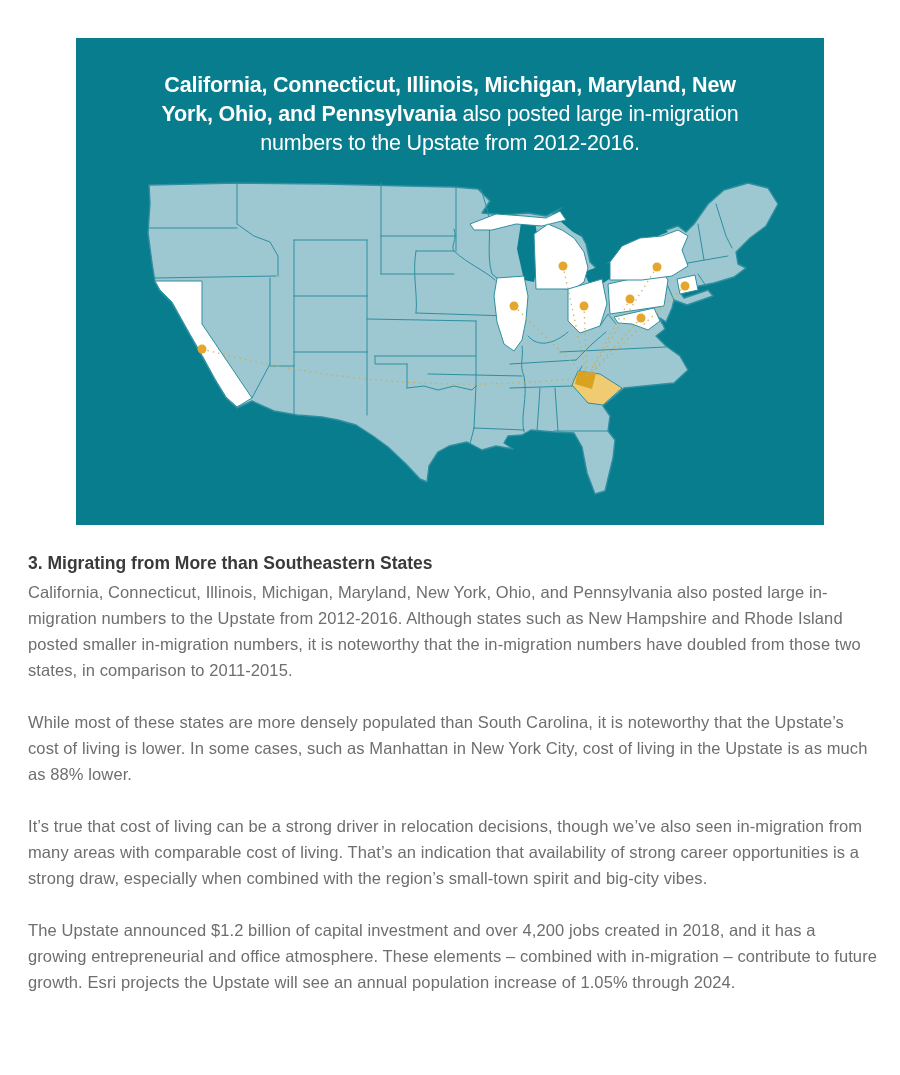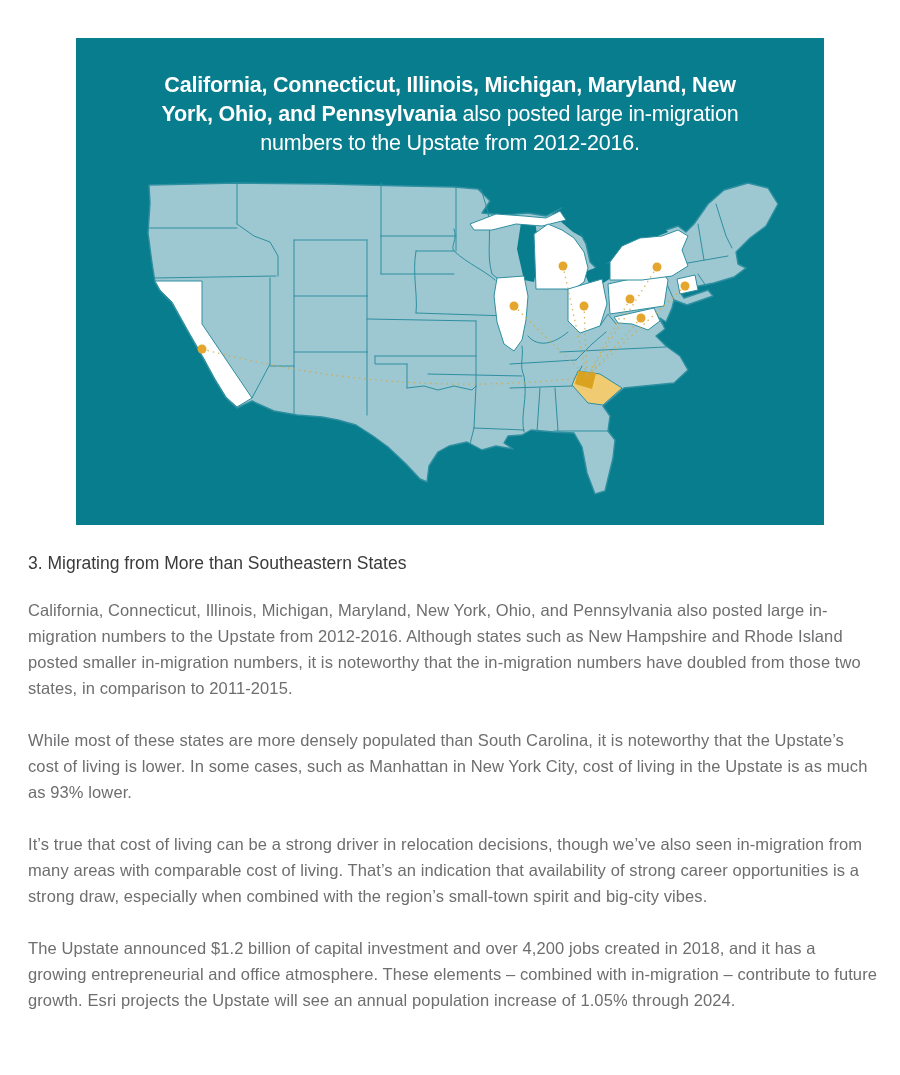--- a/index.html
+++ b/index.html
@@ -46,22 +46,22 @@
   .map-svg .sc-up{fill:var(--gold-dark);stroke:none;}
   .map-svg .route{fill:none;stroke:var(--route);stroke-width:1.3;stroke-dasharray:1.5 4;opacity:.85;}
   .map-svg .dot{fill:var(--dot);}
   .article{
     padding:25px 22px 0 28px;
   }
   .article h2{
     color:var(--head);
     font-size:17.5px;
     line-height:26px;
-    font-weight:400;
-    margin-bottom:21px;
+    font-weight:700;
+    margin-bottom:3px;
   }
   .article p{
     color:var(--body);
     font-size:16.5px;
     line-height:26px;
     margin-bottom:26px;
     letter-spacing:0.1px;
   }
 </style>
 </head>
@@ -174,16 +174,16 @@
       <circle class="dot" cx="581" cy="93" r="4.5"></circle>
       <circle class="dot" cx="609" cy="112" r="4.5"></circle>
       <circle class="dot" cx="565" cy="144" r="4.5"></circle>
     </g>
   </svg>
 </div>
 
 <div class="article">
   <h2>3. Migrating from More than Southeastern States</h2>
   <p>California, Connecticut, Illinois, Michigan, Maryland, New York, Ohio, and Pennsylvania also posted large in-migration numbers to the Upstate from 2012-2016. Although states such as New Hampshire and Rhode Island posted smaller in-migration numbers, it is noteworthy that the in-migration numbers have doubled from those two states, in comparison to 2011-2015.</p>
-  <p>While most of these states are more densely populated than South Carolina, it is noteworthy that the Upstate’s cost of living is lower. In some cases, such as Manhattan in New York City, cost of living in the Upstate is as much as 93% lower.</p>
+  <p>While most of these states are more densely populated than South Carolina, it is noteworthy that the Upstate’s cost of living is lower. In some cases, such as Manhattan in New York City, cost of living in the Upstate is as much as 88% lower.</p>
   <p>It’s true that cost of living can be a strong driver in relocation decisions, though we’ve also seen in-migration from many areas with comparable cost of living. That’s an indication that availability of strong career opportunities is a strong draw, especially when combined with the region’s small-town spirit and big-city vibes.</p>
   <p>The Upstate announced $1.2 billion of capital investment and over 4,200 jobs created in 2018, and it has a growing entrepreneurial and office atmosphere. These elements – combined with in-migration – contribute to future growth. Esri projects the Upstate will see an annual population increase of 1.05% through 2024.</p>
 </div>
 
 </body></html>

